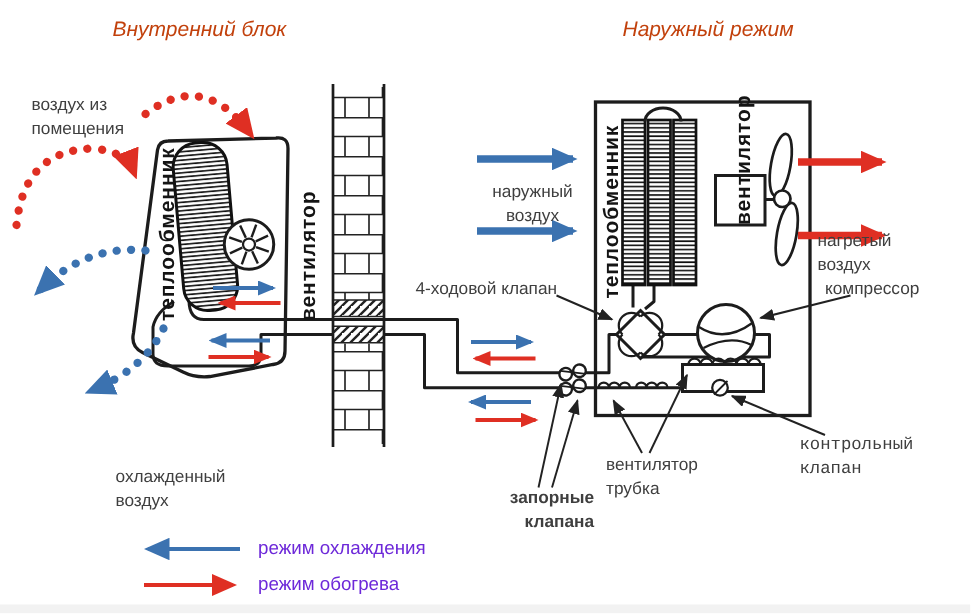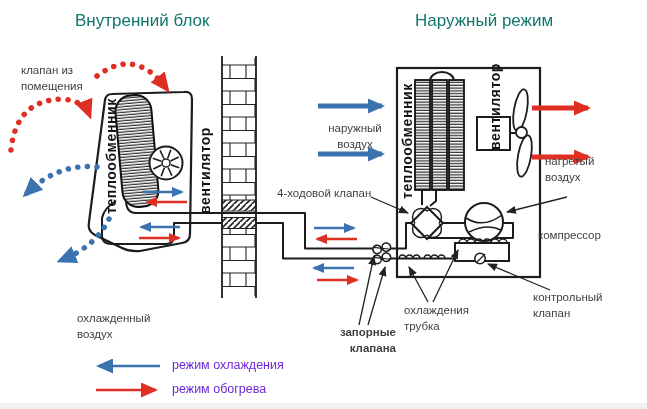--- a/index.html
+++ b/index.html
@@ -1,20 +1,20 @@
 <!DOCTYPE html>
 <html style="--cooling-blue: #3b72b0; --heating-red: #df2f23; --line-black: #1c1c1c; --text-gray: #4a4a4a;"><head>
 <meta charset="utf-8">
 <style>
   html,body{margin:0;padding:0;background:#fff;}
   .stage{position:relative;width:647px;height:409px;background:#fff;overflow:hidden;
          font-family:"Liberation Sans", sans-serif;}
   svg{position:absolute;left:0;top:0;}
   .lbl{position:absolute;font-size:11.5px;color:#3f3f3f;line-height:1.4;}
-  .title{position:absolute;font-size:17px;color:#0f766e;white-space:nowrap;}
+  .title{position:absolute;font-size:14px;color:#c2410c;white-space:nowrap;font-style:italic;}
   .vlbl{position:absolute;font-weight:bold;color:#141414;font-size:14px;letter-spacing:.6px;
         white-space:nowrap;transform-origin:0 0;transform:rotate(-90deg);}
   .legend-text{position:absolute;font-size:12.5px;color:#6d28d9;white-space:nowrap;}
   .center{text-align:right;font-weight:bold;}
   
   .pipe{stroke:#1c1c1c;stroke-width:2;fill:none;stroke-linejoin:round;}
   .comp{stroke:#1c1c1c;fill:#fff;}
   .thin{stroke:#1c1c1c;fill:none;}
   .blue{stroke:var(--cooling-blue);}
   .red{stroke:var(--heating-red);}
@@ -195,31 +195,31 @@
 
   <g stroke-width="2.6" fill="none">
     <line class="blue" x1="160" y1="366" x2="99" y2="366" marker-end="url(#arrBl)"></line>
     <line class="red" x1="96" y1="390" x2="155" y2="390" marker-end="url(#arrRl)"></line>
   </g>
 </svg>
 
 <div class="title" style="left:75px;top:11px;">Внутренний блок</div>
 <div class="title" style="left:415px;top:11px;">Наружный режим</div>
 
-<div class="lbl" style="left:21px;top:62px;width:70px;">клапан из помещения</div>
+<div class="lbl" style="left:21px;top:62px;width:70px;">воздух из помещения</div>
 <div class="lbl" style="left:77px;top:283px;width:92px;margin-top:27px;">охлажденный воздух</div>
 <div class="lbl" style="left:321px;top:120px;width:68px;text-align:center;">наружный воздух</div>
 <div class="lbl" style="left:545px;top:117px;width:66px;margin-top:36px;">нагретый воздух</div>
 
 <div class="lbl" style="left:277px;top:185px;white-space:nowrap;text-align:center;">4-ходовой клапан</div>
-<div class="lbl" style="left:538px;top:185px;white-space:nowrap;margin-top:42px;">компрессор</div>
+<div class="lbl" style="left:550px;top:185px;white-space:nowrap;">компрессор</div>
 
 <div class="lbl center" style="left:330px;top:324px;width:66px;">запорные клапана</div>
-<div class="lbl" style="left:404px;top:302px;width:72px;">охлаждения трубка</div>
-<div class="lbl" style="left:533px;top:289px;width:84px;">контрольный клапан</div>
+<div class="lbl" style="left:404px;top:302px;width:72px;">вентилятор трубка</div>
+<div class="lbl" style="left:533px;top:289px;width:84px;font-family:Liberation Mono, monospace;">контрольный клапан</div>
 
 <div class="vlbl" style="left:103px;top:214px;">теплообменник</div>
 <div class="vlbl" style="left:197px;top:214px;">вентилятор</div>
 <div class="vlbl" style="left:399px;top:199px;">теплообменник</div>
 <div class="vlbl" style="left:487px;top:150px;">вентилятор</div>
 
 <div class="legend-text" style="left:172px;top:358px;">режим охлаждения</div>
 <div class="legend-text" style="left:172px;top:382px;">режим обогрева</div>
 
 <div class="bottom-smudge"></div>

